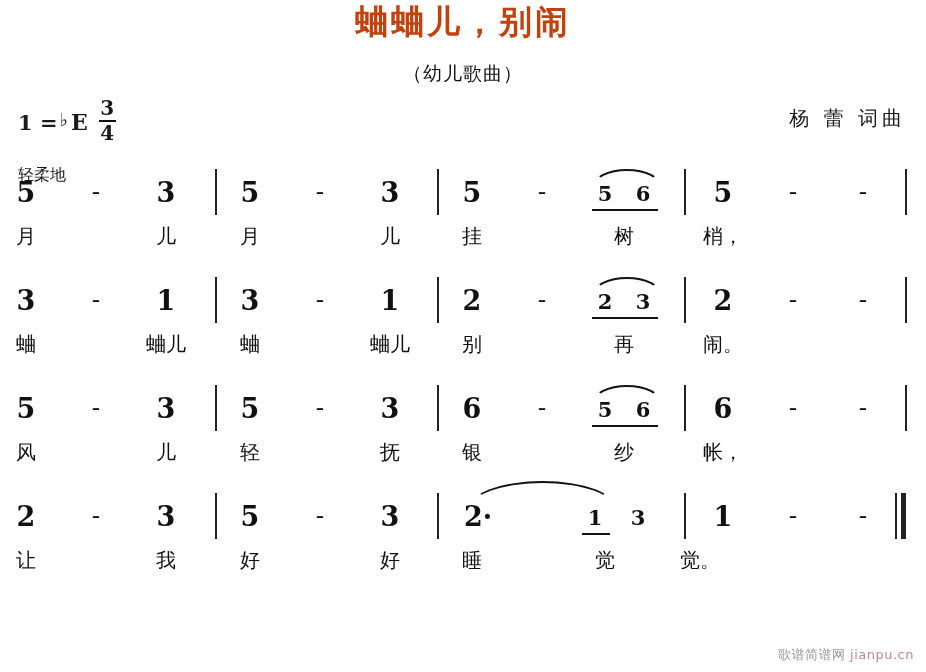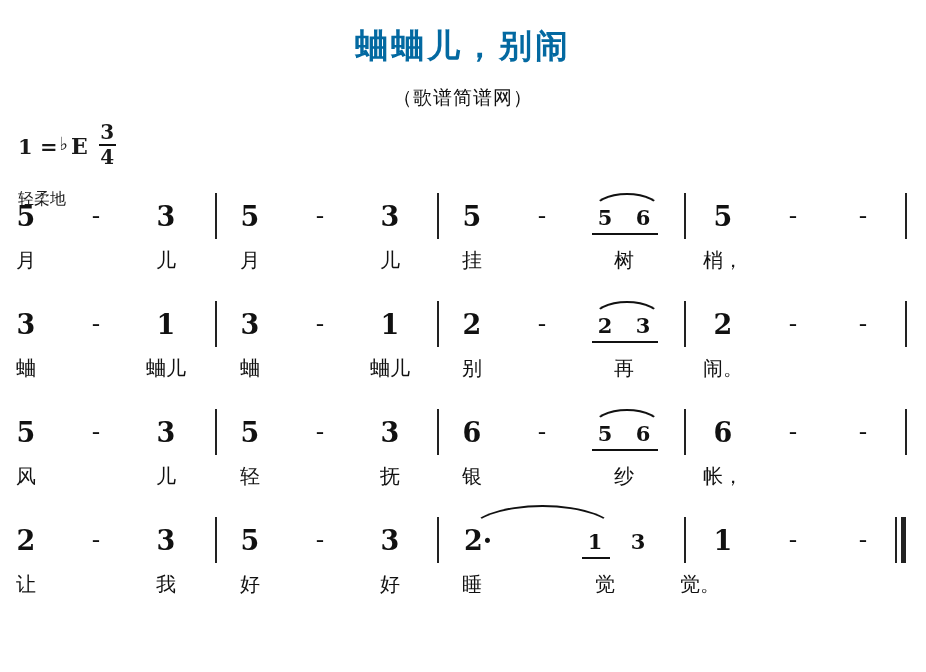--- a/index.html
+++ b/index.html
@@ -19,22 +19,21 @@
     position: relative;
     width: 926px;
     height: 672px;
   }
   .title {
     text-align: center;
     font-family: "DejaVu Serif", serif;
     font-weight: bold;
     font-size: 33px;
     letter-spacing: 3px;
-    margin-top: 24px;
-    color: #0369a1;
+    color: #c2410c;
   }
   .subtitle {
     text-align: center;
     font-family: "DejaVu Serif", serif;
     font-size: 19px;
     letter-spacing: 1px;
     margin-top: 16px;
     color: #111;
   }
   .meta-row {
@@ -195,33 +194,34 @@
   .watermark .site {
     color: #c08a8a;
   }
 </style>
 </head>
 <body>
 
 <div class="sheet">
 
   <div class="title">蛐蛐儿，别闹</div>
-  <div class="subtitle">（歌谱简谱网）</div>
+  <div class="subtitle">（幼儿歌曲）</div>
 
   <div class="meta-row">
     <div class="keysig">
       <span>1 =</span>
       <span class="flat">♭</span>
       <span class="eletter">E</span>
       <span class="timesig">
         <span class="num">3</span>
         <span class="bar"></span>
         <span class="num">4</span>
       </span>
     </div>
+    <div class="composer">杨 蕾 词曲</div>
   </div>
 
   <div class="staff-area">
     <div class="tempo-mark">轻柔地</div>
     <div id="lines-host" style="margin-top:18px;">
         <div class="line">
           <div class="notes">
             <div class="slur" style="left: 592px; width: 66px; height: 16px; top: 6px;"></div>
             <div class="note" style="left: 26px;">5</div>
             <div class="note dash" style="left: 96px;">-</div>

